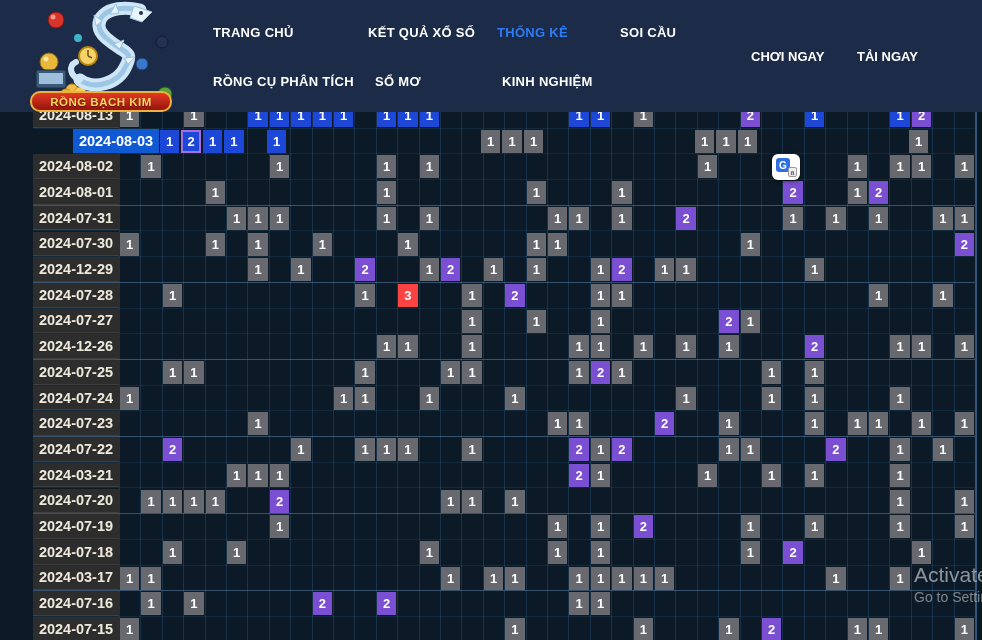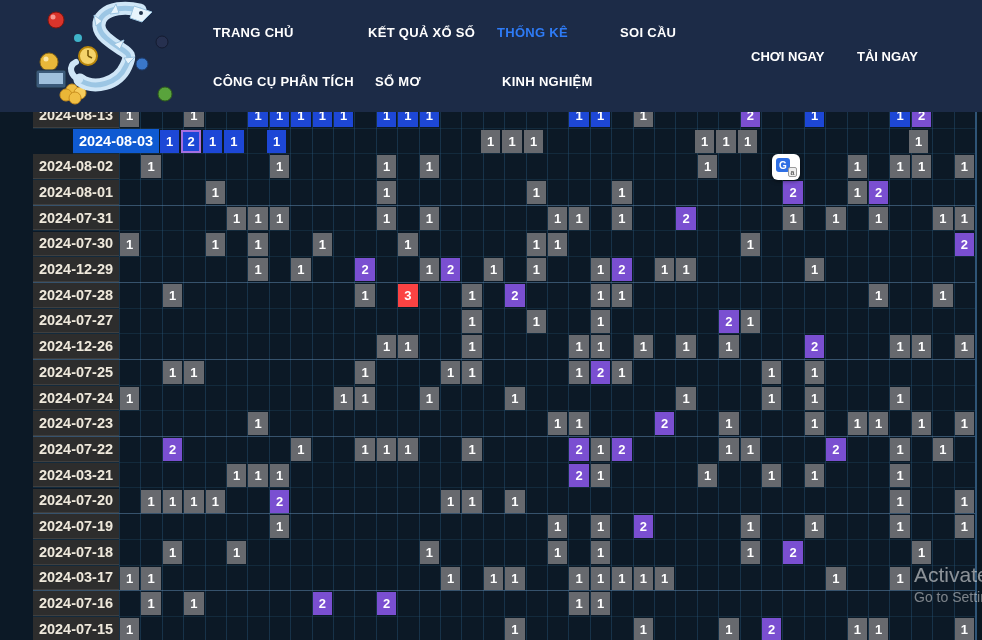--- a/index.html
+++ b/index.html
@@ -102,28 +102,31 @@
       <path d="M118 10 C84 2 66 22 84 38 C102 54 112 50 104 66 C96 84 72 90 58 80" fill="none" stroke="#cfe6f7" stroke-width="13" stroke-linecap="round"></path>
       <path d="M118 10 C84 2 66 22 84 38 C102 54 112 50 104 66 C96 84 72 90 58 80" fill="none" stroke="#8fbede" stroke-width="5" stroke-linecap="round" opacity=".8"></path>
 
       <path d="M88 14 l6 -10 l3 9 Z M74 26 l-2 -11 l8 6 Z M92 44 l10 -4 l-4 9 Z M102 58 l11 -1 l-7 7 Z" fill="#e8f4fc" stroke="#9cc4e0" stroke-width="1"></path>
 
       <path d="M112 6 L130 12 L120 22 L108 18 Z" fill="#e8f4fc" stroke="#9cc4e0"></path>
       <circle cx="119" cy="13" r="2" fill="#20324a"></circle>
 
       <path d="M58 80 C48 76 46 66 54 62" fill="none" stroke="#cfe6f7" stroke-width="6" stroke-linecap="round"></path>
     </svg>
+    <div class="logo-banner">
+      <span>RỒNG BẠCH KIM</span>
+    </div>
   </div>
 
   <span class="nav-item" style="left:213px;top:25px">TRANG CHỦ</span>
   <span class="nav-item" style="left:368px;top:25px">KẾT QUẢ XỔ SỐ</span>
   <span class="nav-item active" style="left:497px;top:25px">THỐNG KÊ</span>
   <span class="nav-item" style="left:620px;top:25px">SOI CẦU</span>
 
-  <span class="nav-item" style="left:213px;top:74px">CÔNG CỤ PHÂN TÍCH</span>
+  <span class="nav-item" style="left:213px;top:74px">RỒNG CỤ PHÂN TÍCH</span>
   <span class="nav-item" style="left:375px;top:74px">SỔ MƠ</span>
   <span class="nav-item" style="left:502px;top:74px">KINH NGHIỆM</span>
 
   <span class="cta" style="left:751px">CHƠI NGAY</span>
   <span class="cta" style="left:857px">TẢI NGAY</span>
 </div>
 
 <div class="grid">
   <div class="vlines"></div>
   <div id="rows-host">

